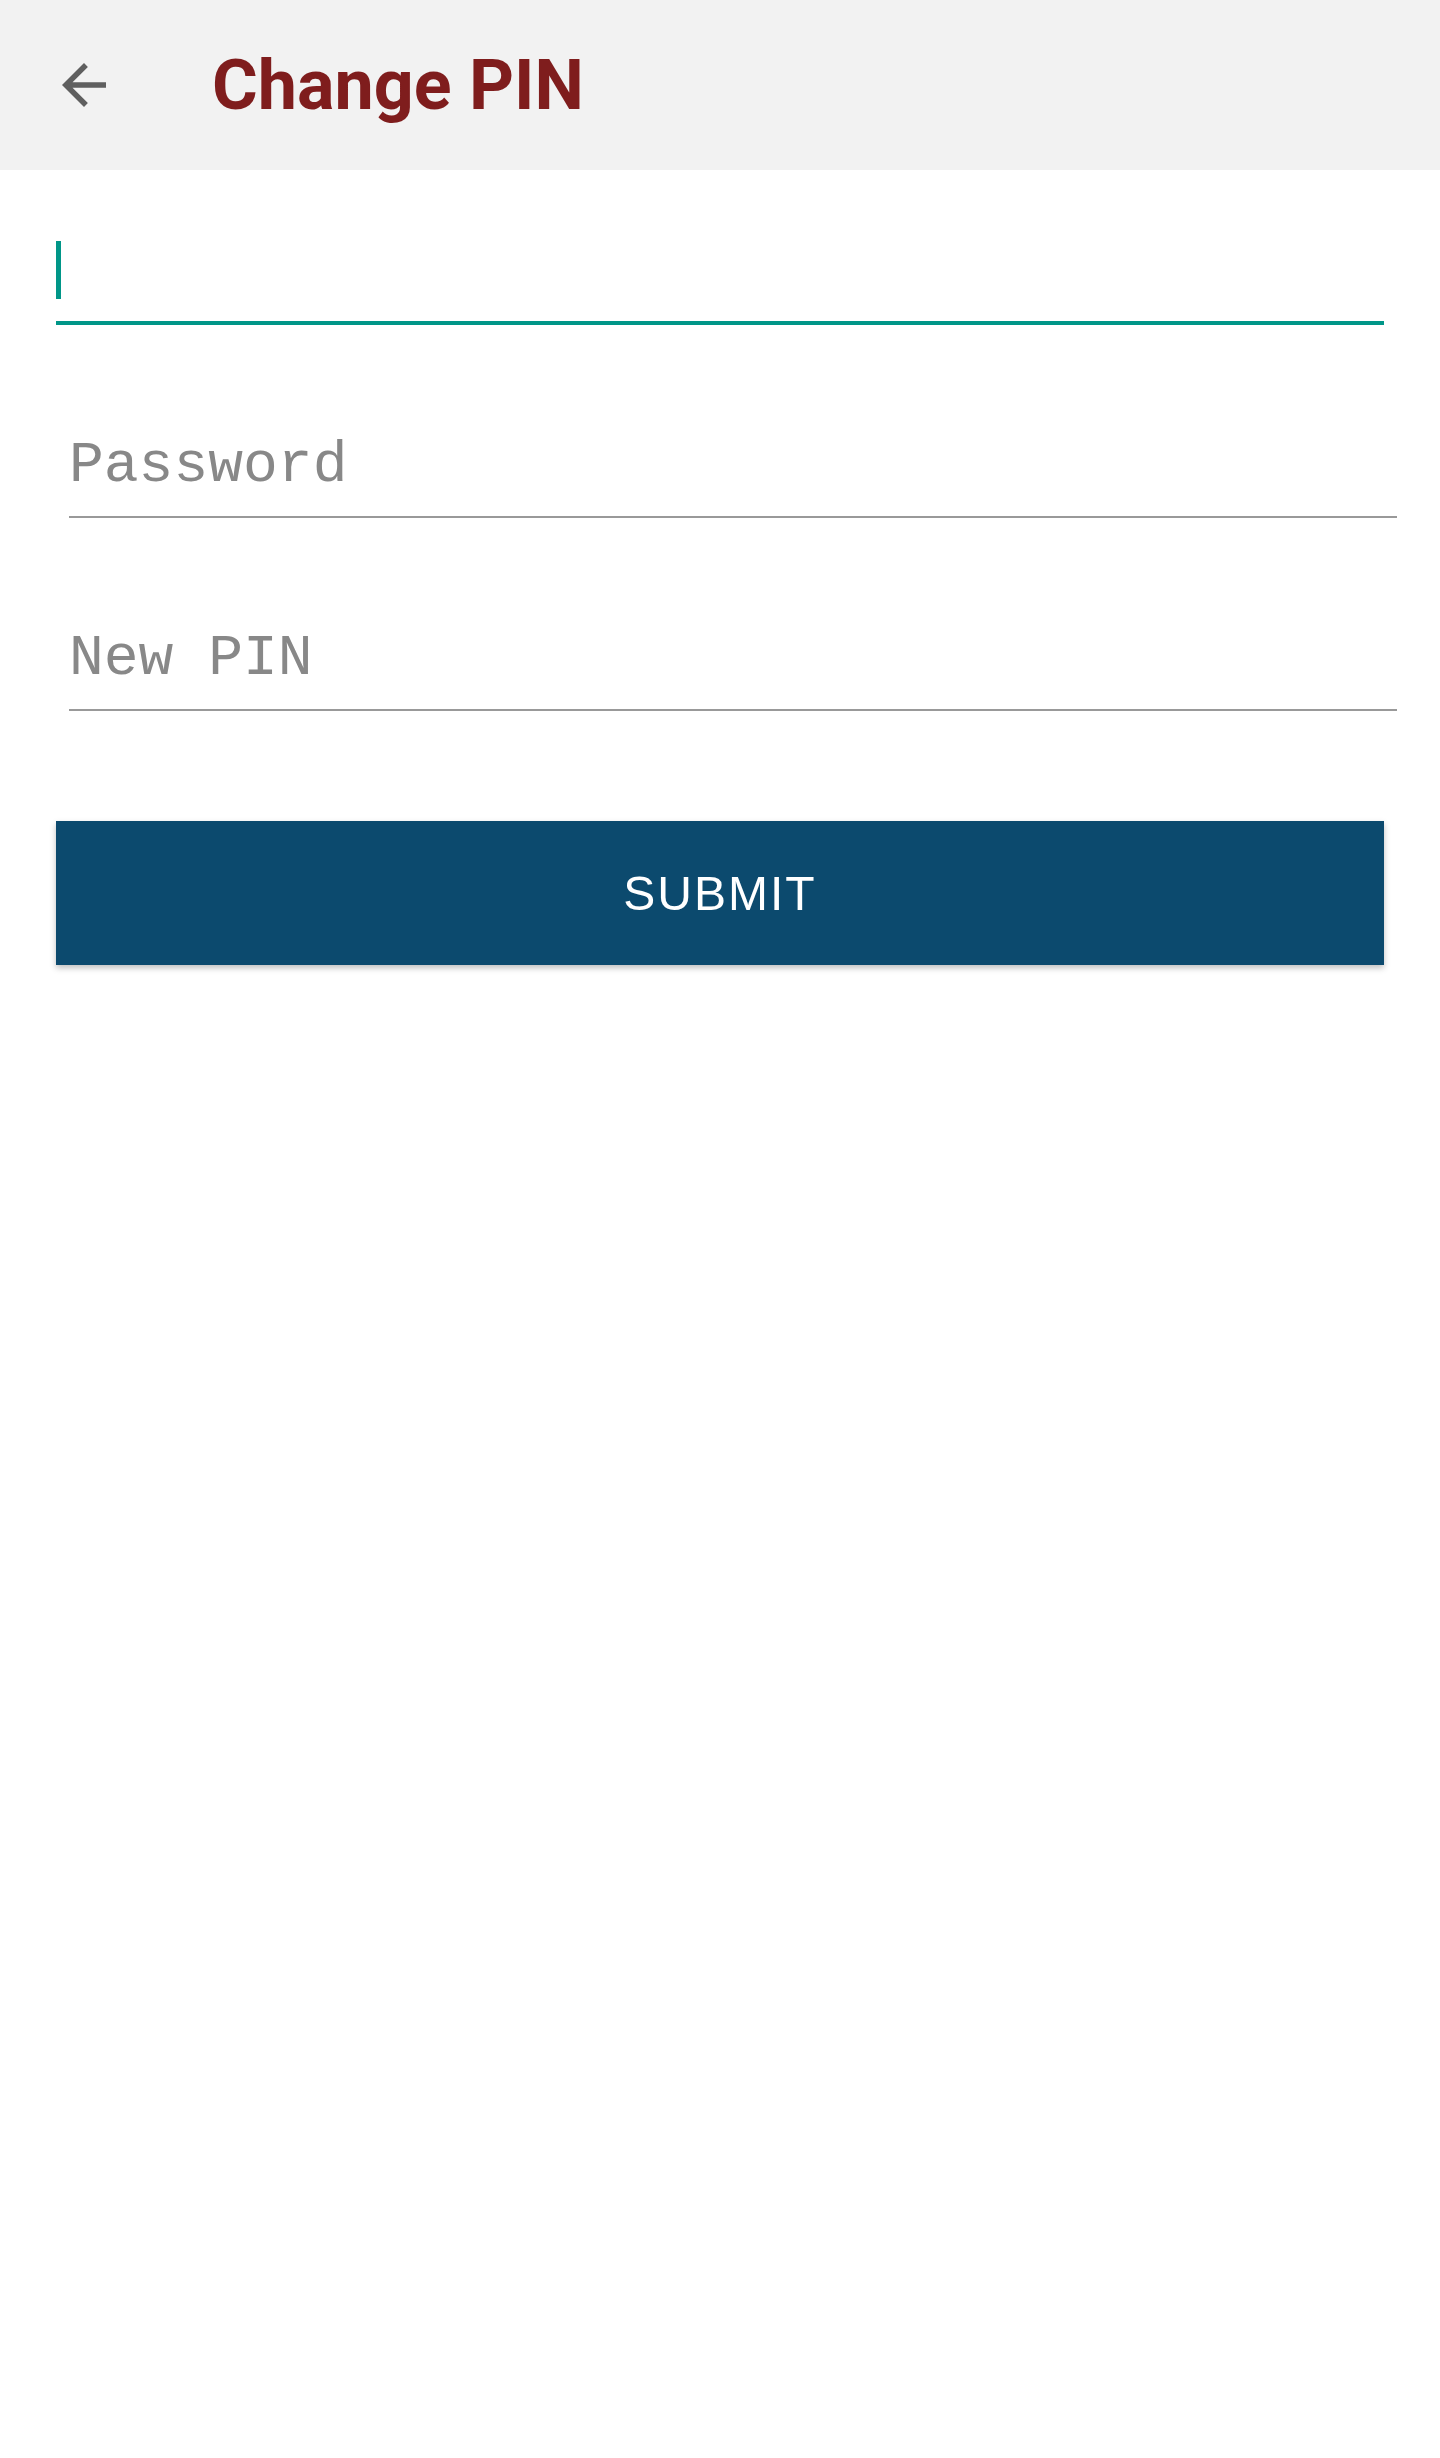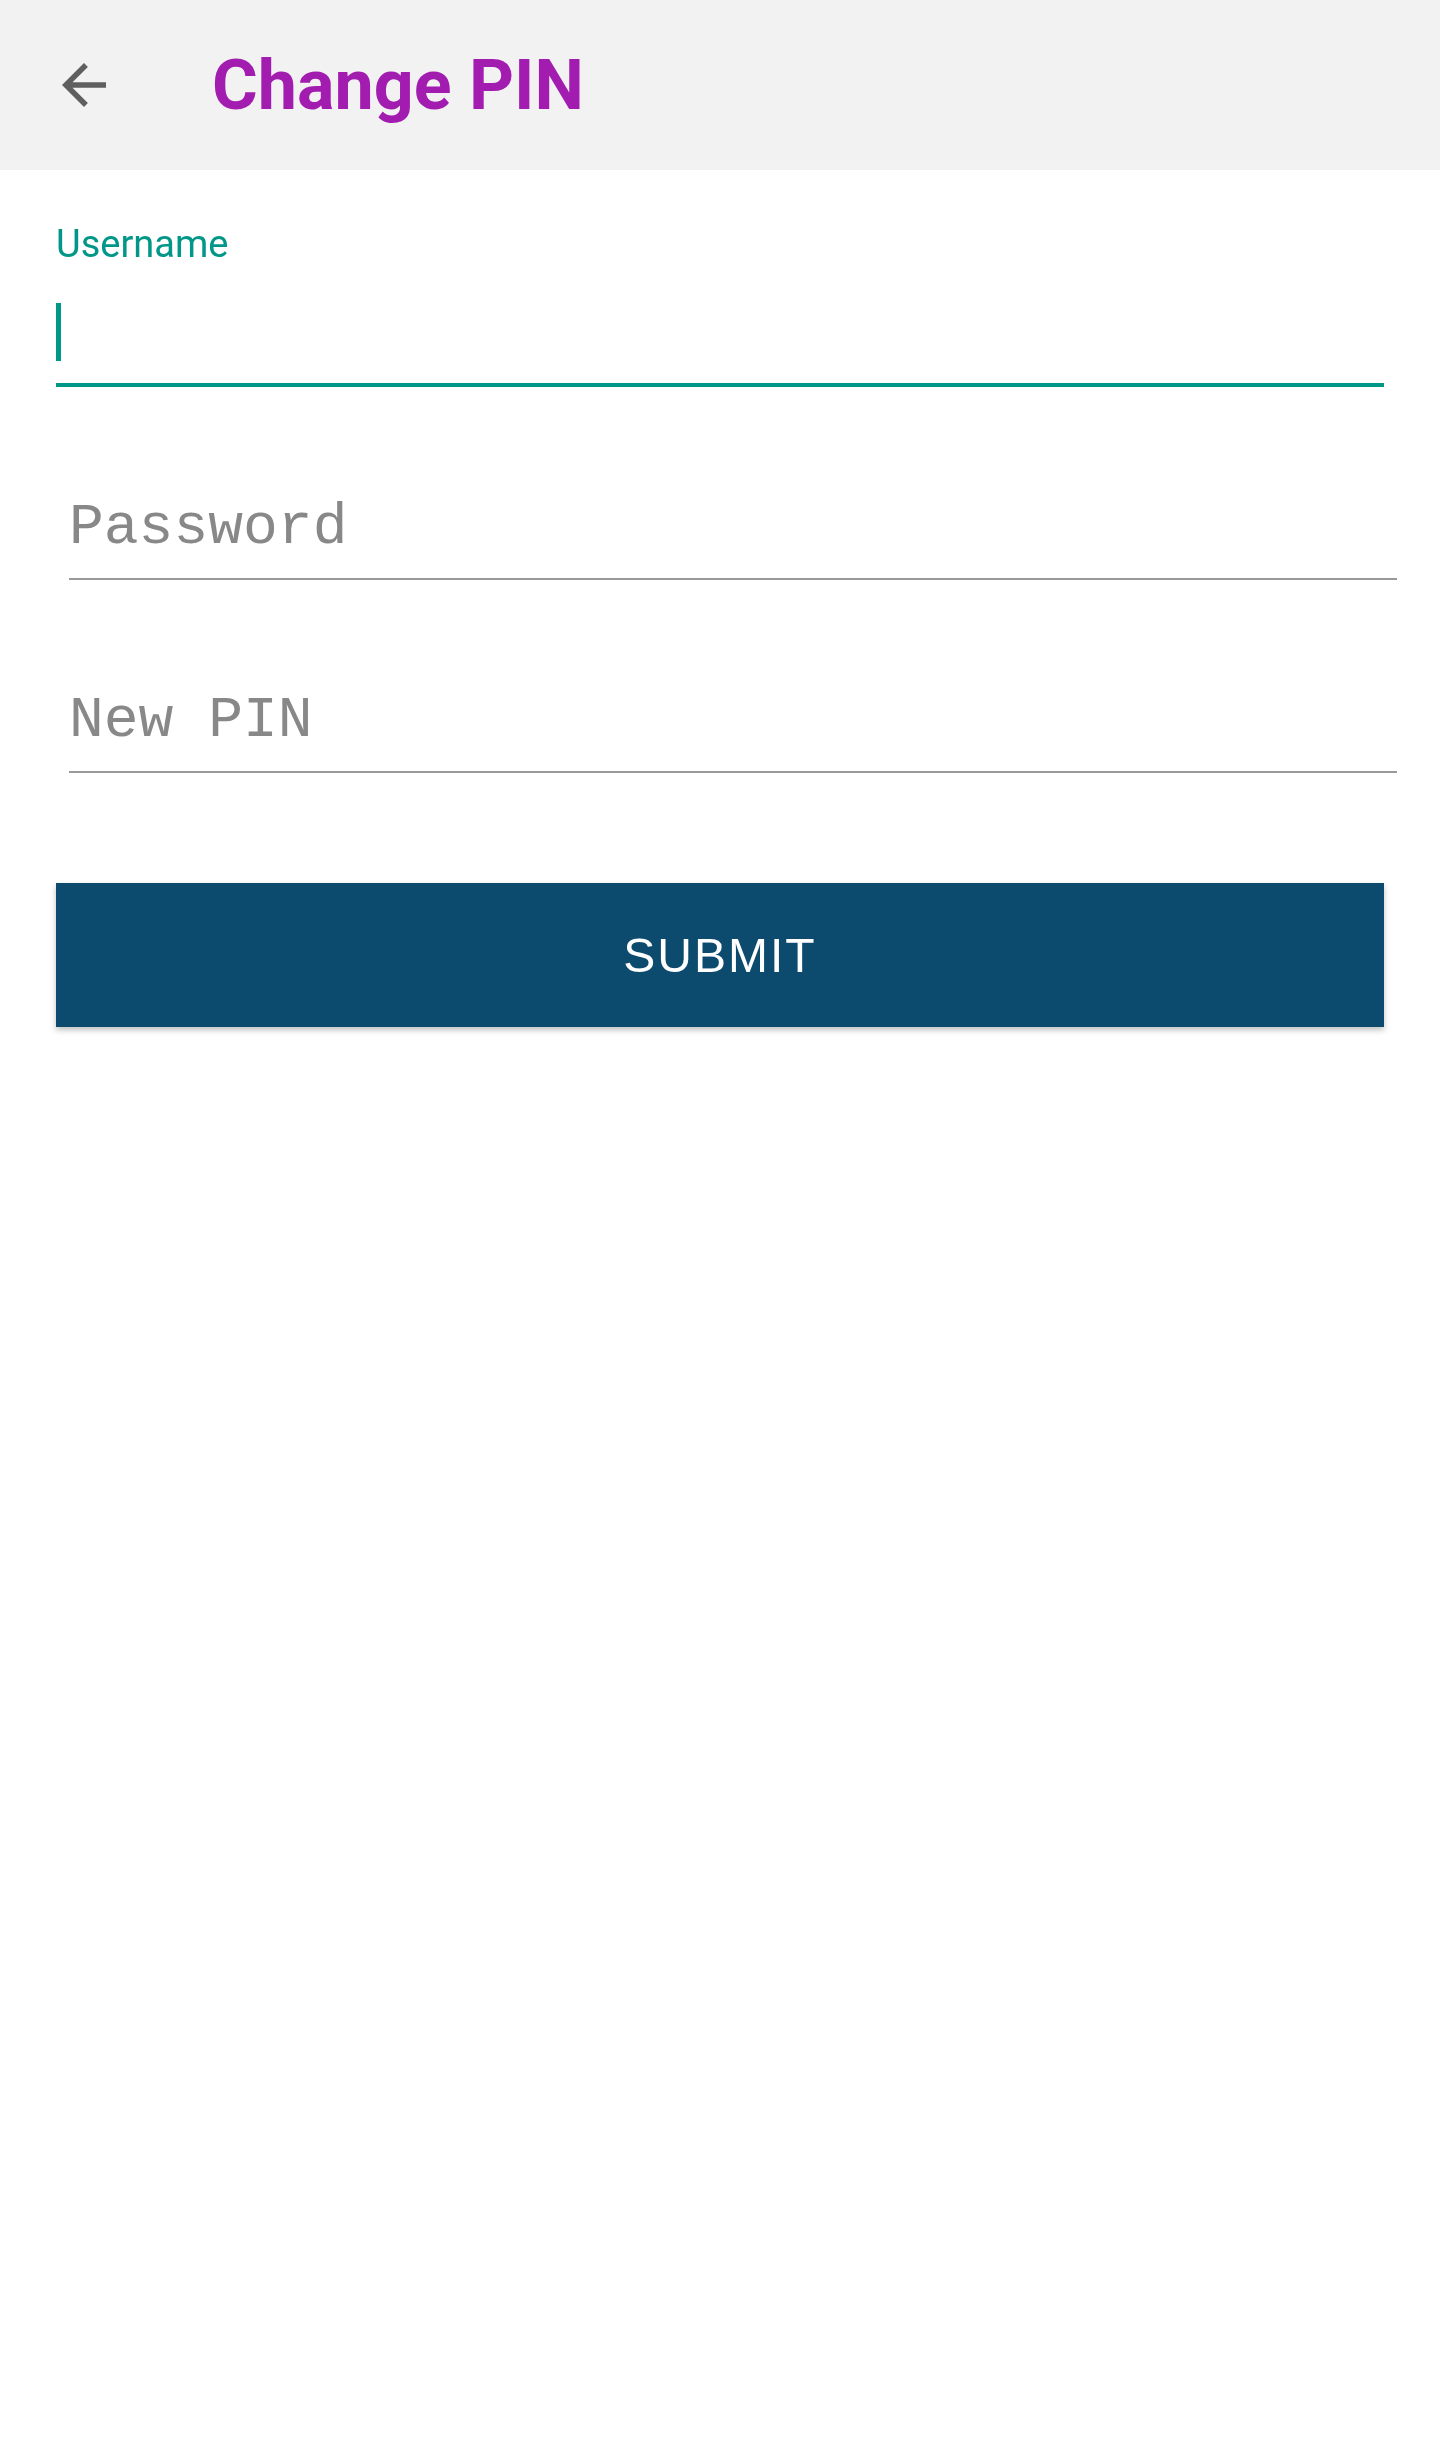--- a/index.html
+++ b/index.html
@@ -28,21 +28,21 @@
       justify-content: center;
       cursor: pointer;
     }
     .back-button svg {
       width: 66px;
       height: 66px;
     }
     .title {
       font-size: 70px;
       font-weight: 700;
-      color: #a21caf;
+      color: #7f1d1d;
       margin-left: 88px;
     }
     .form-container {
       padding: 52px 56px 0 56px;
     }
     .field-group {
       margin-bottom: 100px;
       position: relative;
     }
     .field-group.focused .floating-label {
@@ -123,21 +123,20 @@
     <svg viewBox="0 0 24 24">
       <path d="M20 11H7.83l5.59-5.59L12 4l-8 8 8 8 1.41-1.41L7.83 13H20v-2z" fill="#5f5f5f"></path>
     </svg>
   </div>
   <h1 class="title">Change PIN</h1>
 </div>
 
 <div class="form-container">
 
   <div class="field-group focused">
-    <label class="floating-label">Username</label>
     <input type="text" class="input-focused" value="" style="">
     <div class="cursor-indicator"></div>
   </div>
 
   <div class="field-group">
     <input type="password" class="input-normal" placeholder="Password" style="">
   </div>
 
 
   <div class="field-group">

